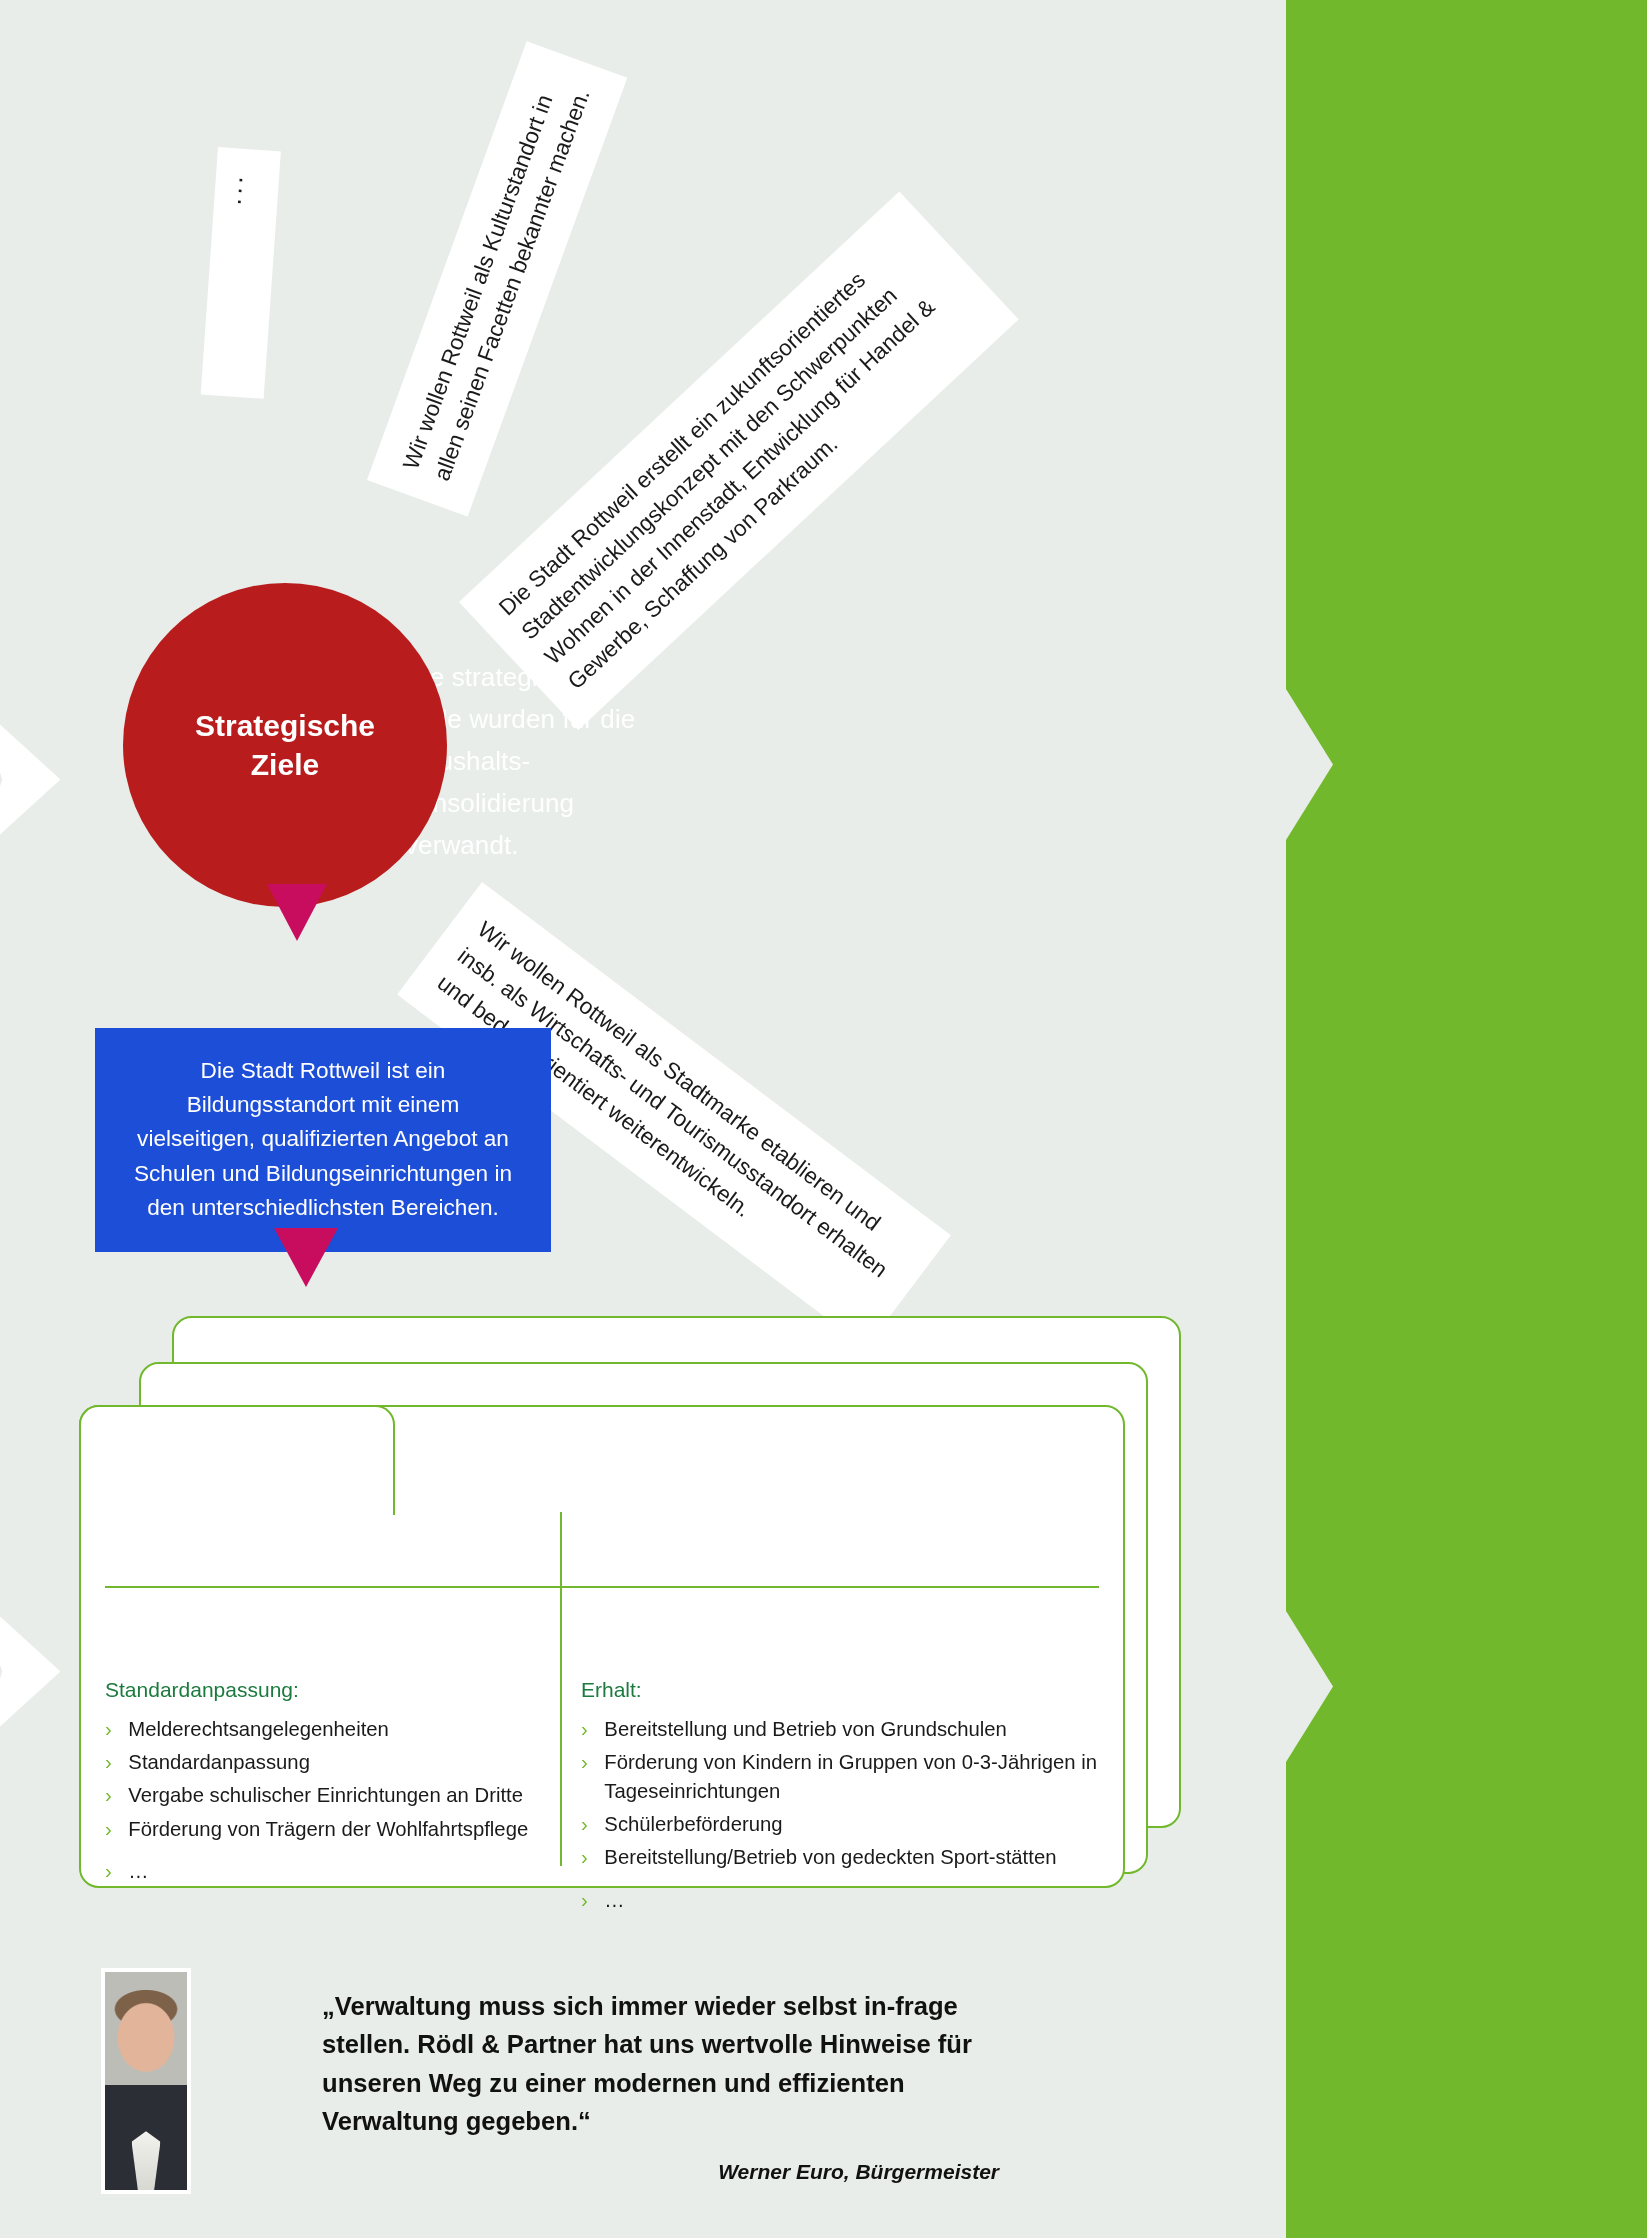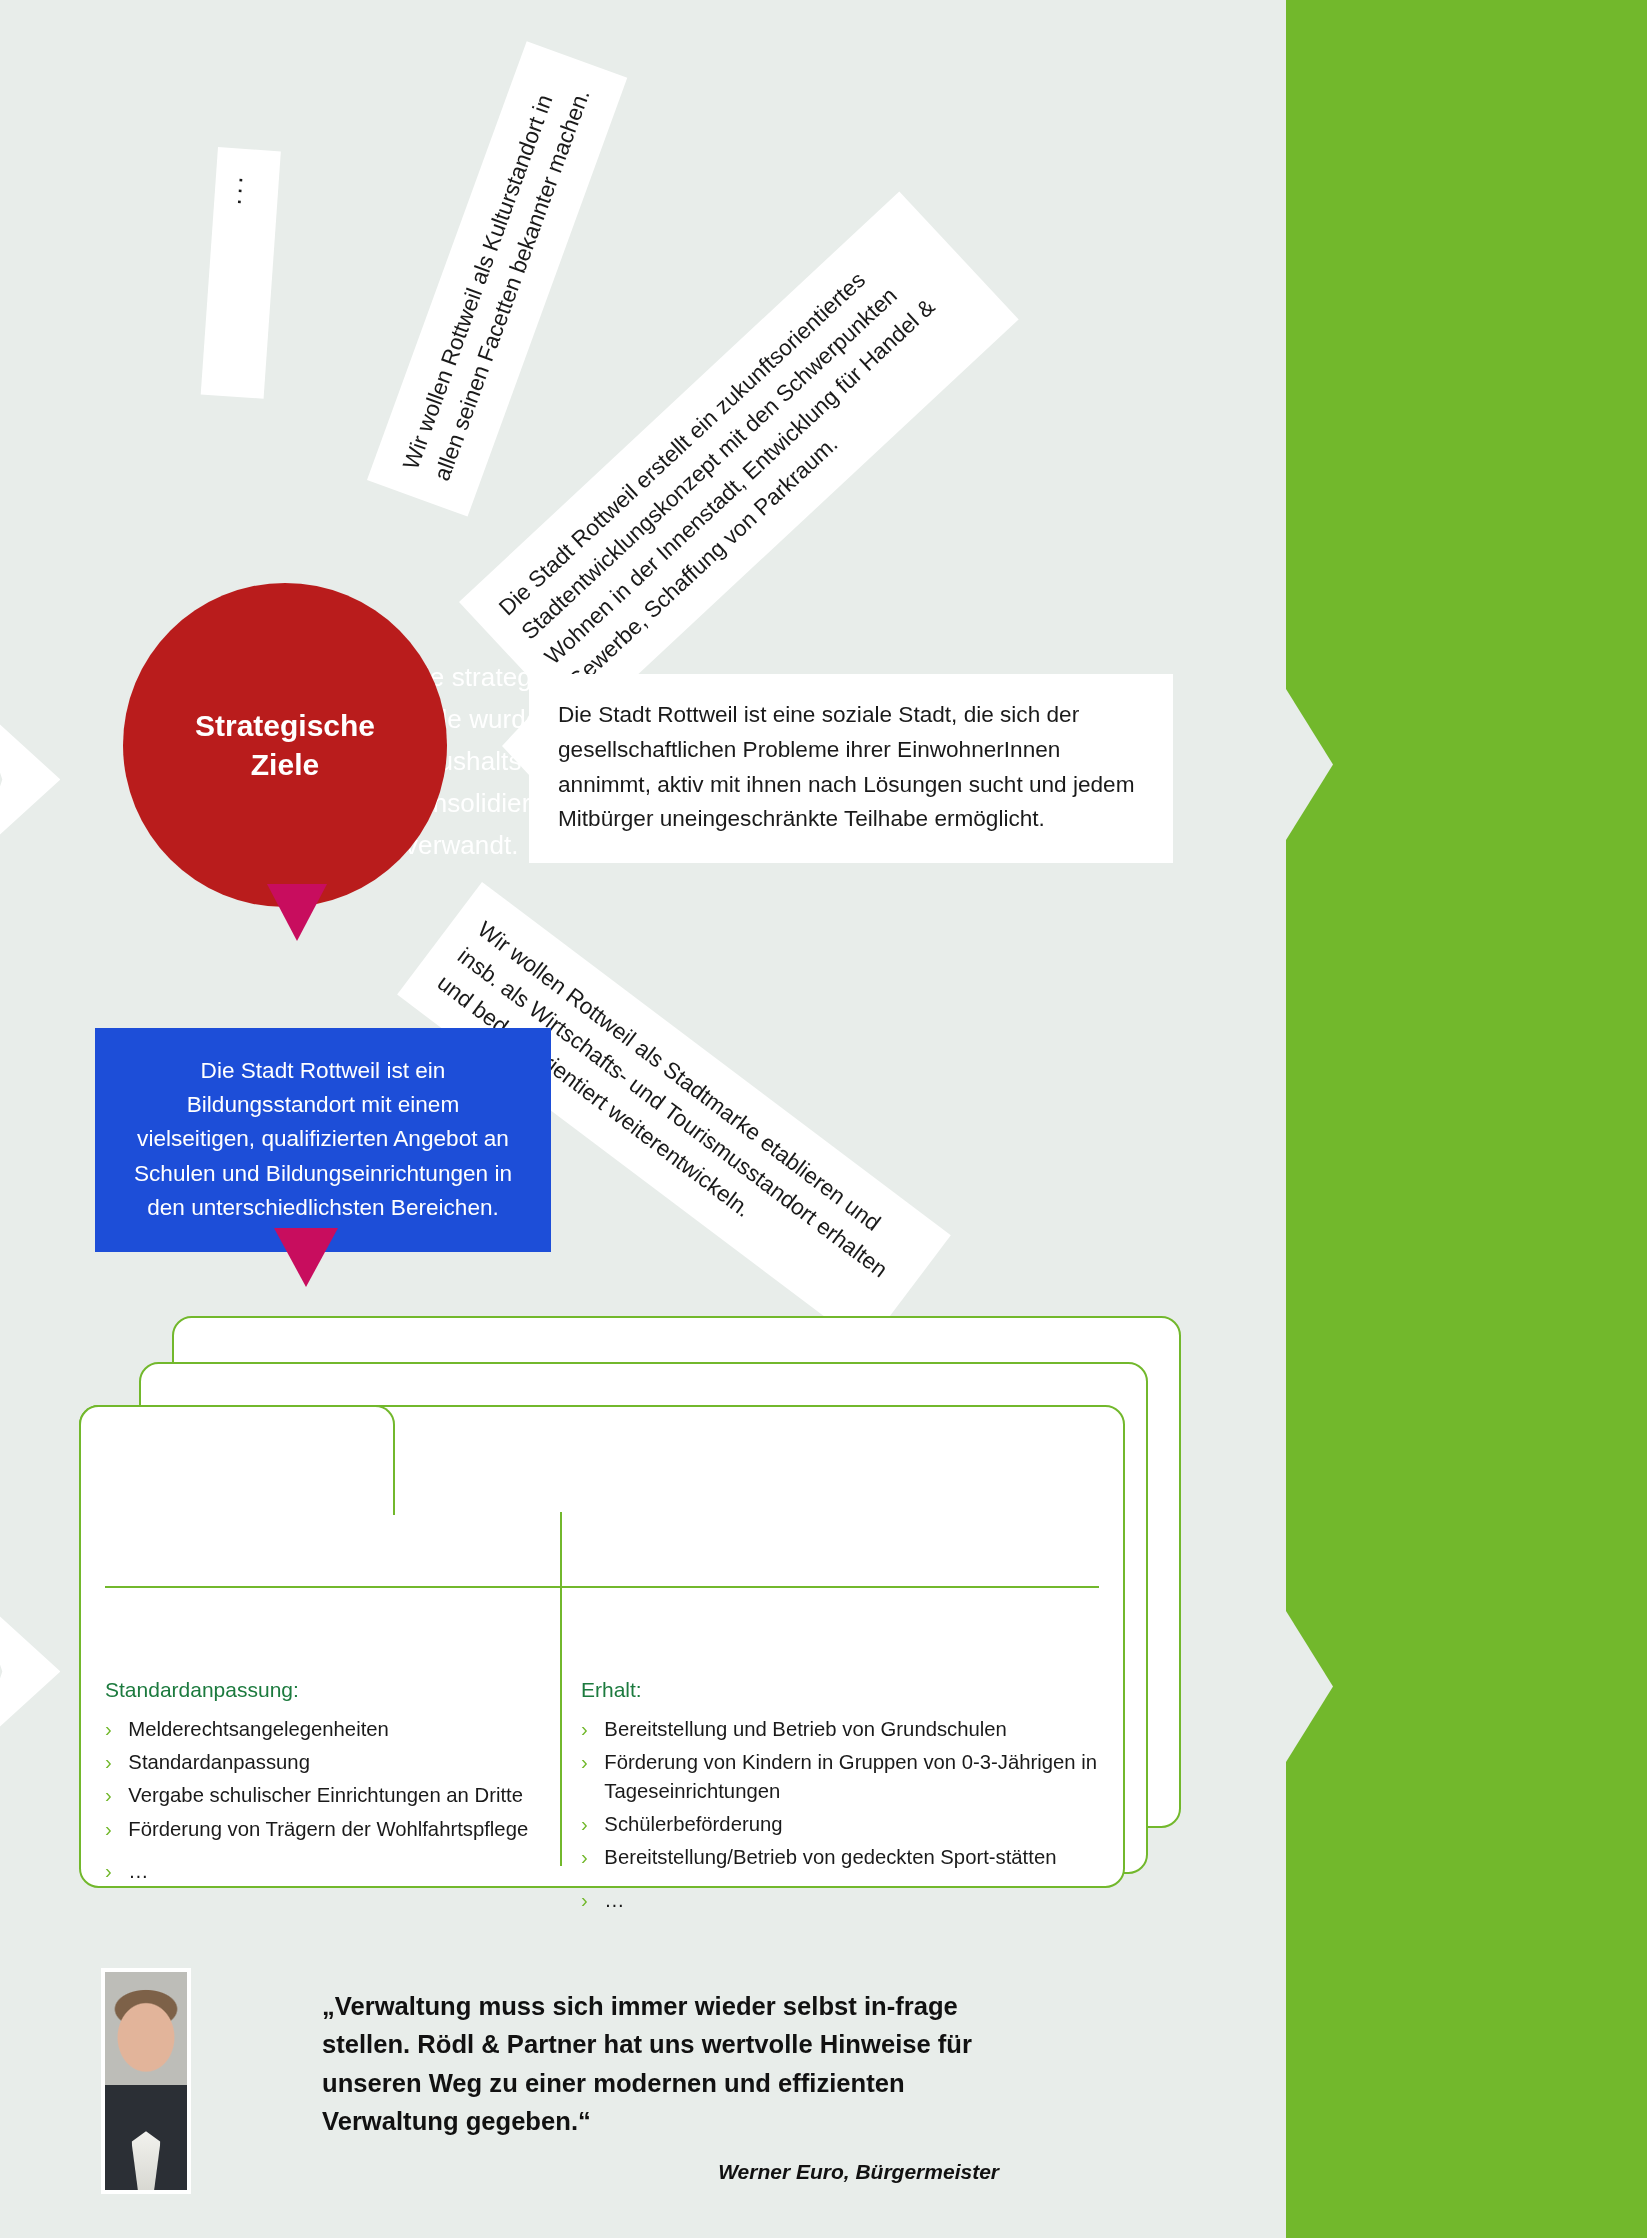--- a/index.html
+++ b/index.html
@@ -229,24 +229,20 @@
   <div class="rbubble rb-dots">
     <span>...</span>
   </div>
 
   <div class="rbubble rb-kultur">Wir wollen Rottweil als Kulturstandort in allen seinen Facetten bekannter machen.</div>
 
   <div class="rbubble rb-stadt">Die Stadt Rottweil erstellt ein zukunftsorientiertes Stadtentwicklungskonzept mit den Schwerpunkten Wohnen in der Innenstadt, Entwicklung für Handel &amp; Gewerbe, Schaffung von Parkraum.</div>
 
   <div class="rbubble rb-marke">Wir wollen Rottweil als Stadtmarke etablieren und insb. als Wirtschafts- und Tourismusstandort erhalten und bedarfsorientiert weiterentwickeln.</div>
 
-  <div class="hbubble">
-    <div class="tail"></div>
-    <div>Die Stadt Rottweil ist eine soziale Stadt, die sich der gesellschaftlichen Probleme ihrer EinwohnerInnen annimmt, aktiv mit ihnen nach Lösungen sucht und jedem Mitbürger uneingeschränkte Teilhabe ermöglicht.</div>
-  </div>
 
   <div class="circle">
     <div class="circle-label">
       <div>Strategische</div>
       <div>Ziele</div>
     </div>
   </div>
   <div class="circle-tail"></div>
 
   <div class="mbox">Die Stadt Rottweil ist ein Bildungsstandort mit einem vielseitigen, qualifizierten Angebot an Schulen und Bildungseinrichtungen in den unterschiedlichsten Bereichen.</div>

